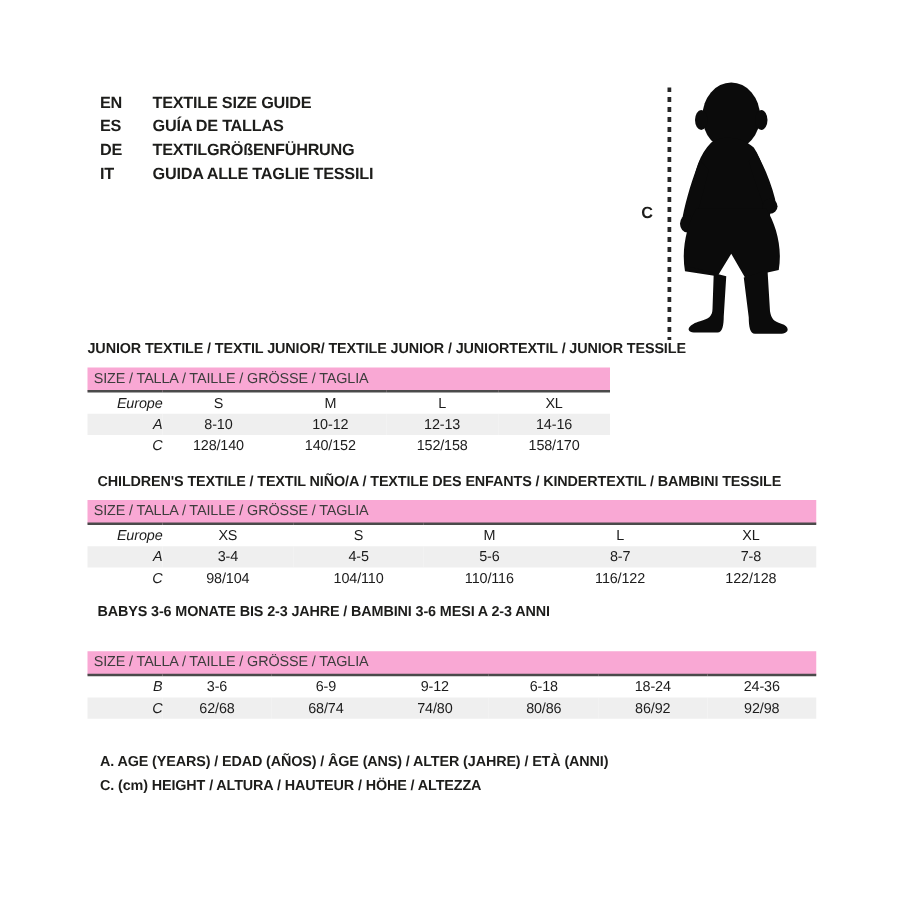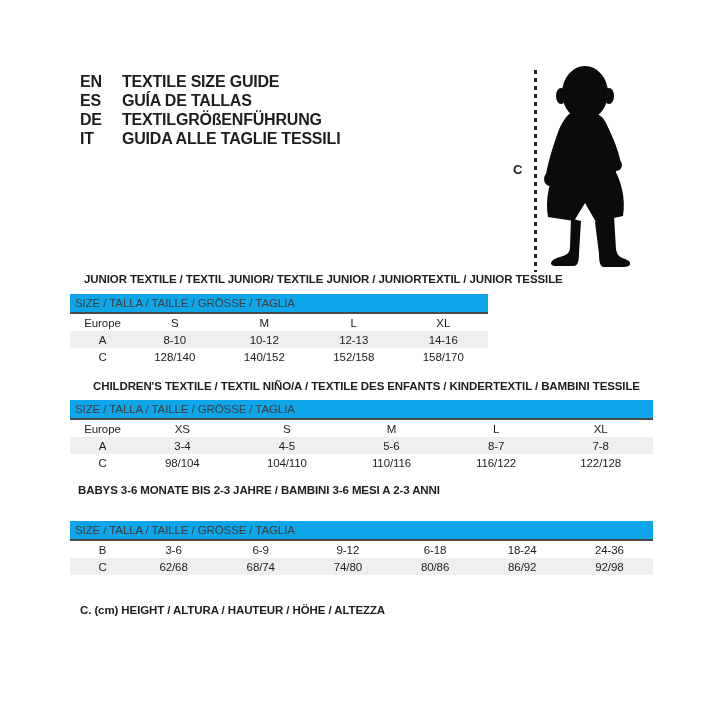--- a/index.html
+++ b/index.html
@@ -4,43 +4,43 @@
 <style>
   html,body{margin:0;padding:0;}
   body{
     width:720px;height:720px;position:relative;background:#ffffff;
     font-family:"Liberation Sans","DejaVu Sans",sans-serif;
     color:#1d1d1b;overflow:hidden;
   }
   .abs{position:absolute;}
 
   
-  .lang-block{left:80px;top:72px;font-size:16px;font-weight:bold;line-height:19px;letter-spacing:-0.2px;}
+  .lang-block{left:80px;top:72px;font-size:13px;font-weight:bold;line-height:19px;letter-spacing:-0.2px;}
   .lang-row{display:flex;}
   .lang-code{width:42px;flex:0 0 42px;}
 
   
   .dash-line{
     left:534px;top:70px;width:3px;height:202px;
     background:repeating-linear-gradient(to bottom,#262626 0 4px,transparent 4px 8px);
   }
   .fig-label{left:513px;top:162px;font-size:13px;font-weight:bold;}
   .baby-svg{left:541px;top:64px;}
 
   
   .sec-title{font-size:11.5px;font-weight:bold;letter-spacing:-0.1px;line-height:17px;max-width:580px;}
 
   
   table.size-table{border-collapse:collapse;table-layout:fixed;font-size:11.5px;color:#1c1c1c;letter-spacing:-0.1px;}
   table.size-table th.size-bar{
-    background:#0ea5e9;color:#3d3d3d;font-weight:normal;text-align:left;
+    background:#f9a8d4;color:#3d3d3d;font-weight:normal;text-align:left;
     padding:1px 0 1px 5px;height:16px;border-bottom:2px solid #4a4a4a;
   }
   table.size-table td{height:17px;text-align:center;padding:0;}
-  table.size-table td.rowlabel{text-align:center;padding-left:5px;}
+  table.size-table td.rowlabel{text-align:right;padding-left:5px;font-style:italic;}
   tr.shaded td{background:#efefef;}
   .w-junior{width:418px;}
   .w-wide{width:583px;}
   col.labelcol{width:60px;}
 
   
   .legend{left:80px;top:601px;font-size:11.5px;font-weight:bold;line-height:18.5px;letter-spacing:-0.1px;}
 </style>
 </head>
 <body>
@@ -76,21 +76,21 @@
     <path d="M19,64 C13,78 8,95 5,110 C3,119 12,122 15,113 C19,99 23,85 26,72 Z"></path>
     <ellipse cx="9" cy="115" rx="6" ry="7"></ellipse>
     <path d="M64,58 C71,70 76,83 79,95 C81,104 72,107 69,98 C65,87 61,75 58,65 Z"></path>
     <ellipse cx="75" cy="101" rx="6" ry="6"></ellipse>
     <path d="M16,103 C8,117 4,136 7,153 L33,157 L44,139 L55,158 L82,152 C85,134 80,116 72,103 Z"></path>
     <path d="M9,149 L30,154 L29,183 C29,189 26,191 19,193 C11,195 6,201 14,202 L33,202 C37,202 38,196 38,189 L40,157 Z"></path>
     <path d="M54,158 L73,152 L75,185 C76,191 78,193 84,195 C91,197 91,203 83,203 L63,203 C59,203 58,197 58,190 Z"></path>
   </g>
 </svg>
 
-<div class="abs sec-title" style="left:84px;top:271px;text-align:right;">JUNIOR TEXTILE / TEXTIL JUNIOR/ TEXTILE JUNIOR / JUNIORTEXTIL / JUNIOR TESSILE</div>
+<div class="abs sec-title" style="left:70px;top:271px;text-align:right;">JUNIOR TEXTILE / TEXTIL JUNIOR/ TEXTILE JUNIOR / JUNIORTEXTIL / JUNIOR TESSILE</div>
 <table class="abs size-table w-junior" style="left:70px;top:294px;">
   <colgroup>
       <col class="labelcol">
       <col>
       <col>
       <col>
       <col>
     </colgroup>
   <tbody>
       <tr>
@@ -113,21 +113,21 @@
   <tr>
     <td class="rowlabel">C</td>
     <td>128/140</td>
     <td>140/152</td>
     <td>152/158</td>
     <td>158/170</td>
   </tr>
 </tbody>
   </table>
 
-<div class="abs sec-title" style="left:78px;top:378px;margin-left:15px;">CHILDREN'S TEXTILE / TEXTIL NIÑO/A / TEXTILE DES ENFANTS / KINDERTEXTIL / BAMBINI TESSILE</div>
+<div class="abs sec-title" style="left:78px;top:378px;">CHILDREN'S TEXTILE / TEXTIL NIÑO/A / TEXTILE DES ENFANTS / KINDERTEXTIL / BAMBINI TESSILE</div>
 <table class="abs size-table w-wide" style="left:70px;top:400px;">
   <colgroup>
       <col class="labelcol">
       <col>
       <col>
       <col>
       <col>
       <col>
     </colgroup>
   <tbody>
@@ -193,14 +193,15 @@
     <td>68/74</td>
     <td>74/80</td>
     <td>80/86</td>
     <td>86/92</td>
     <td>92/98</td>
   </tr>
 </tbody>
   </table>
 
 <div class="abs legend">
+  <div>A. AGE (YEARS) / EDAD (AÑOS) / ÂGE (ANS) / ALTER (JAHRE) / ETÀ (ANNI)</div>
   <div>C. (cm) HEIGHT / ALTURA / HAUTEUR / HÖHE / ALTEZZA</div>
 </div>
 
 </body></html>

